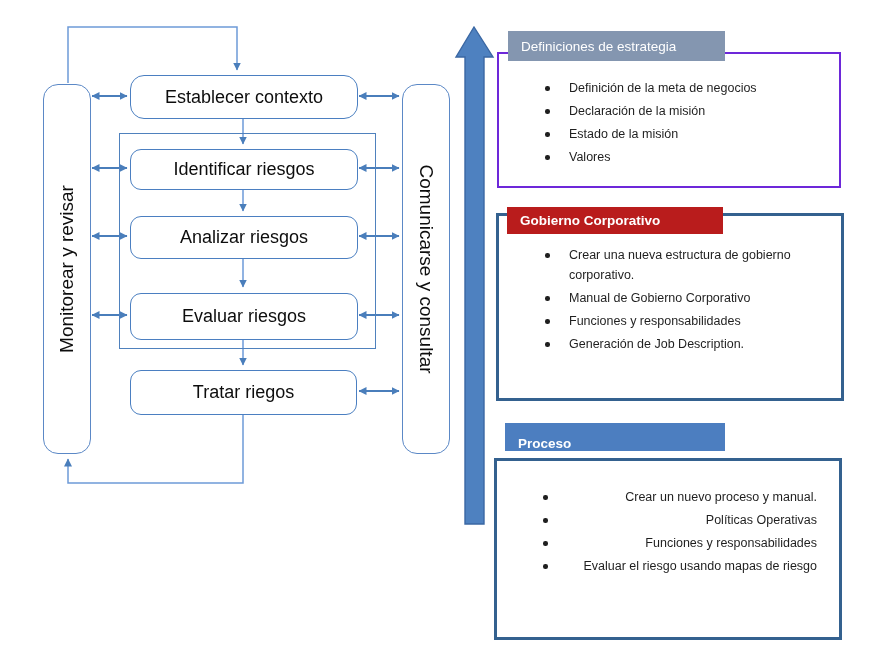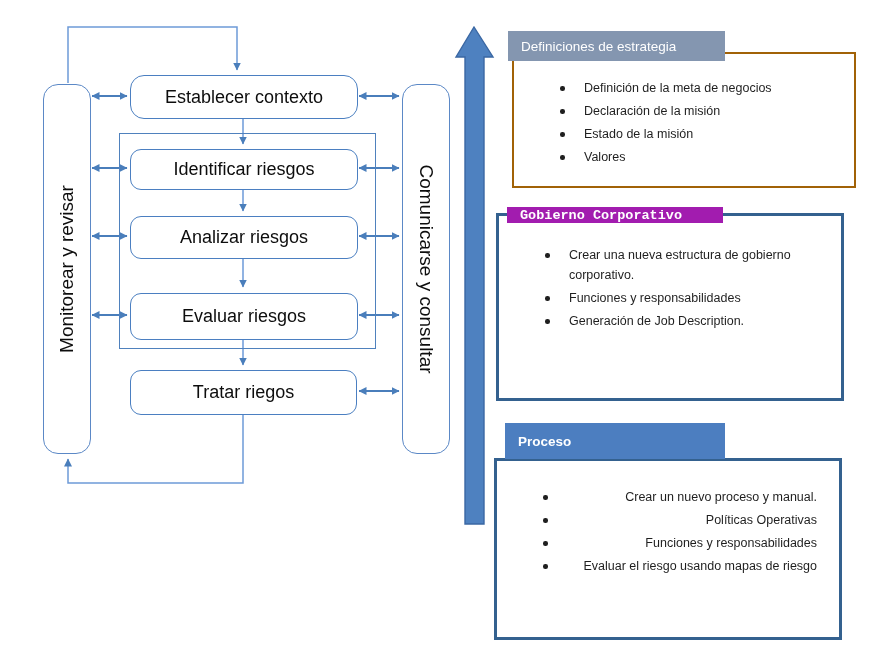--- a/index.html
+++ b/index.html
@@ -33,25 +33,25 @@
   #box-tratar{left:130px;top:370px;width:225px;height:43px;}
   #box-monitorear{left:43px;top:84px;width:46px;height:368px;}
   #box-comunicarse{left:402px;top:84px;width:46px;height:368px;}
 
   
   .panel-header{
     position:absolute;z-index:4;display:flex;align-items:center;
     padding-left:13px;color:#ffffff;font-size:13.5px;
   }
   #panel1-header{left:508px;top:31px;width:204px;height:30px;background:#8496b0;font-weight:400;}
-  #panel2-header{left:507px;top:207px;width:203px;height:16px;background:#a21caf;font-weight:700;font-family:Liberation Mono, monospace;}
-  #panel3-header{left:505px;top:423px;width:207px;height:36px;background:#4c7ec0;font-weight:700;}
+  #panel2-header{left:507px;top:207px;width:203px;height:27px;background:#b91c1c;font-weight:700;}
+  #panel3-header{left:505px;top:423px;width:207px;height:28px;background:#4c7ec0;font-weight:700;align-items:flex-end;}
 
   .panel-body{position:absolute;background:#ffffff;z-index:3;}
-  #panel1-body{left:512px;top:52px;width:340px;height:132px;border:2px solid #a16207;}
+  #panel1-body{left:497px;top:52px;width:340px;height:132px;border:2px solid #6d28d9;}
   #panel2-body{left:496px;top:213px;width:342px;height:182px;border:3px solid #34618f;}
   #panel3-body{left:494px;top:458px;width:342px;height:176px;border:3px solid #34618f;}
 
   .panel-body ul{margin:0;list-style:none;padding:24px 22px 0 44px;}
   #panel2-body ul{padding-top:29px;}
   #panel3-body ul{padding-top:26px;text-align:right;}
   .panel-body li{
     position:relative;padding-left:26px;font-size:12.5px;line-height:20px;
     margin-bottom:3px;color:#1f1f1f;
   }
@@ -131,20 +131,21 @@
       <li>Valores</li>
     </ul>
   </div>
   <div class="panel-header" id="panel1-header">
     <span>Definiciones de estrategia</span>
   </div>
 
   <div class="panel-body" id="panel2-body">
     <ul>
       <li>Crear una nueva estructura de gobierno corporativo.</li>
+      <li>Manual de Gobierno Corporativo</li>
       <li>Funciones y responsabilidades</li>
       <li>Generación de Job Description.</li>
     </ul>
   </div>
   <div class="panel-header" id="panel2-header">
     <span>Gobierno Corporativo</span>
   </div>
 
   <div class="panel-body" id="panel3-body">
     <ul>

